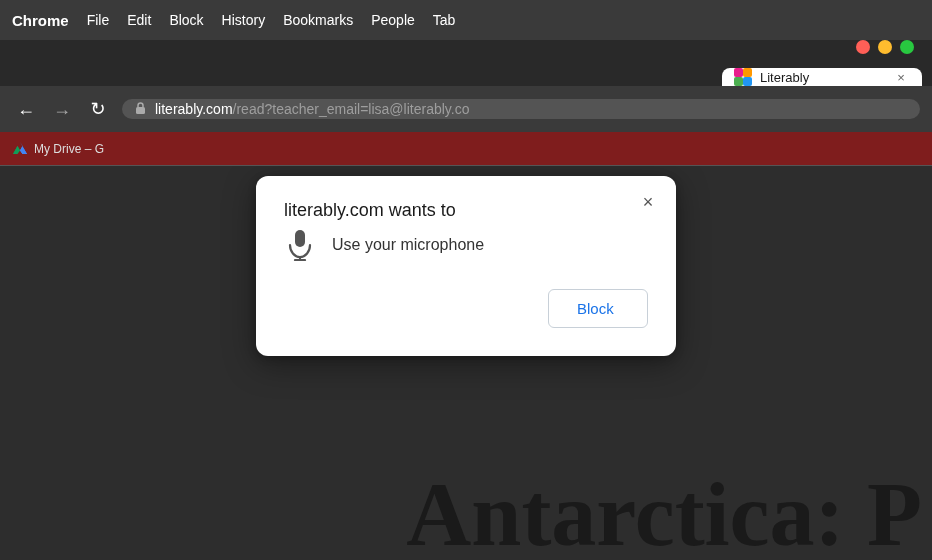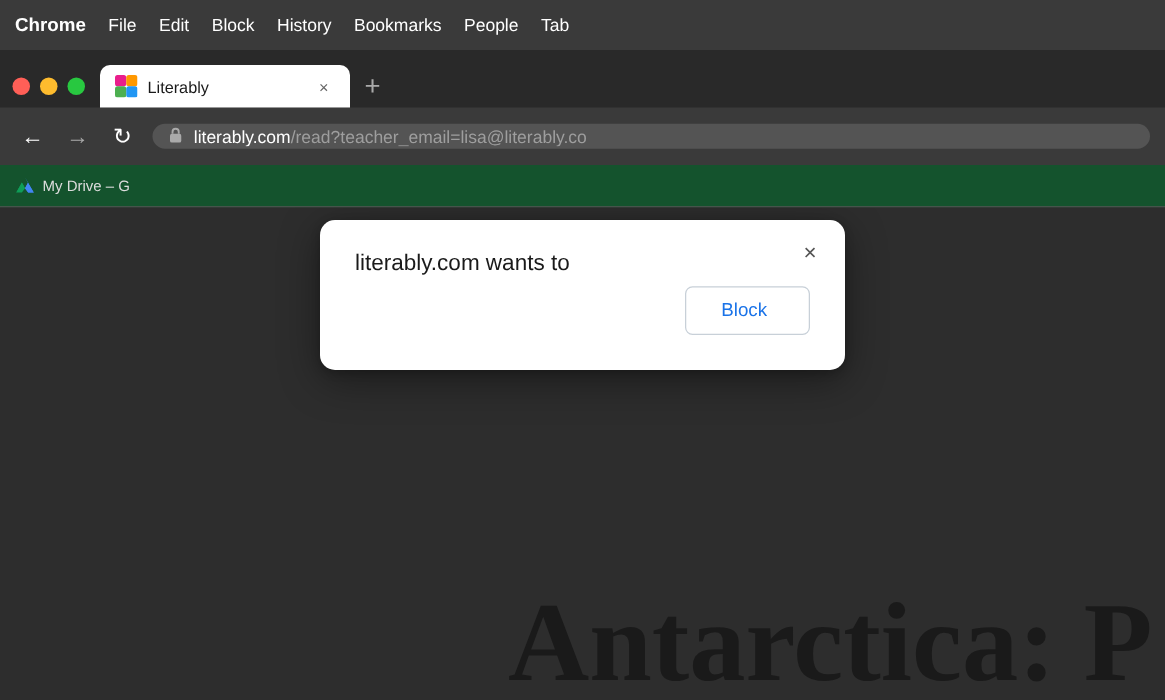--- a/index.html
+++ b/index.html
@@ -44,20 +44,21 @@
     }
 
     
     .tab-bar {
       display: flex;
       align-items: flex-end;
       background: #292929;
       height: 46px;
       padding: 0 10px;
       gap: 4px;
+      flex-direction: column;
     }
 
     .window-controls {
       display: flex;
       align-items: center;
       gap: 8px;
       padding-bottom: 10px;
       margin-right: 8px;
     }
 
@@ -188,21 +189,21 @@
     }
 
     .url-text .url-path {
       color: #9e9e9e;
     }
 
     
     .bookmarks-bar {
       display: flex;
       align-items: center;
-      background: #14532d;
+      background: #7f1d1d;
       height: 34px;
       padding: 0 12px;
       gap: 12px;
       border-bottom: 1px solid #555;
     }
 
     .bookmark-item {
       display: flex;
       align-items: center;
       gap: 6px;
@@ -404,20 +405,31 @@
 
     <div class="bg-text">Antarctica: P</div>
 
     <div class="dialog-overlay">
       <div class="permission-dialog">
 
         <div class="dialog-close">×</div>
 
         <div class="dialog-title">literably.com wants to</div>
 
+        <div class="dialog-permission">
+          <div class="mic-icon">
+            <svg width="28" height="32" viewBox="0 0 28 32" fill="none" xmlns="http://www.w3.org/2000/svg">
+              <rect x="9" y="1" width="10" height="17" rx="5" fill="#555555"></rect>
+              <path d="M4 16C4 22.627 8.477 28 14 28C19.523 28 24 22.627 24 16" stroke="#555555" stroke-width="2.2" fill="none" stroke-linecap="round"></path>
+              <line x1="14" y1="28" x2="14" y2="31" stroke="#555555" stroke-width="2.2" stroke-linecap="round"></line>
+              <line x1="9" y1="31" x2="19" y2="31" stroke="#555555" stroke-width="2.2" stroke-linecap="round"></line>
+            </svg>
+          </div>
+          <span class="permission-text">Use your microphone</span>
+        </div>
 
         <div class="dialog-buttons">
           <button class="dialog-btn">Block</button>
         </div>
 
       </div>
     </div>
 
   </div>
 </div>

